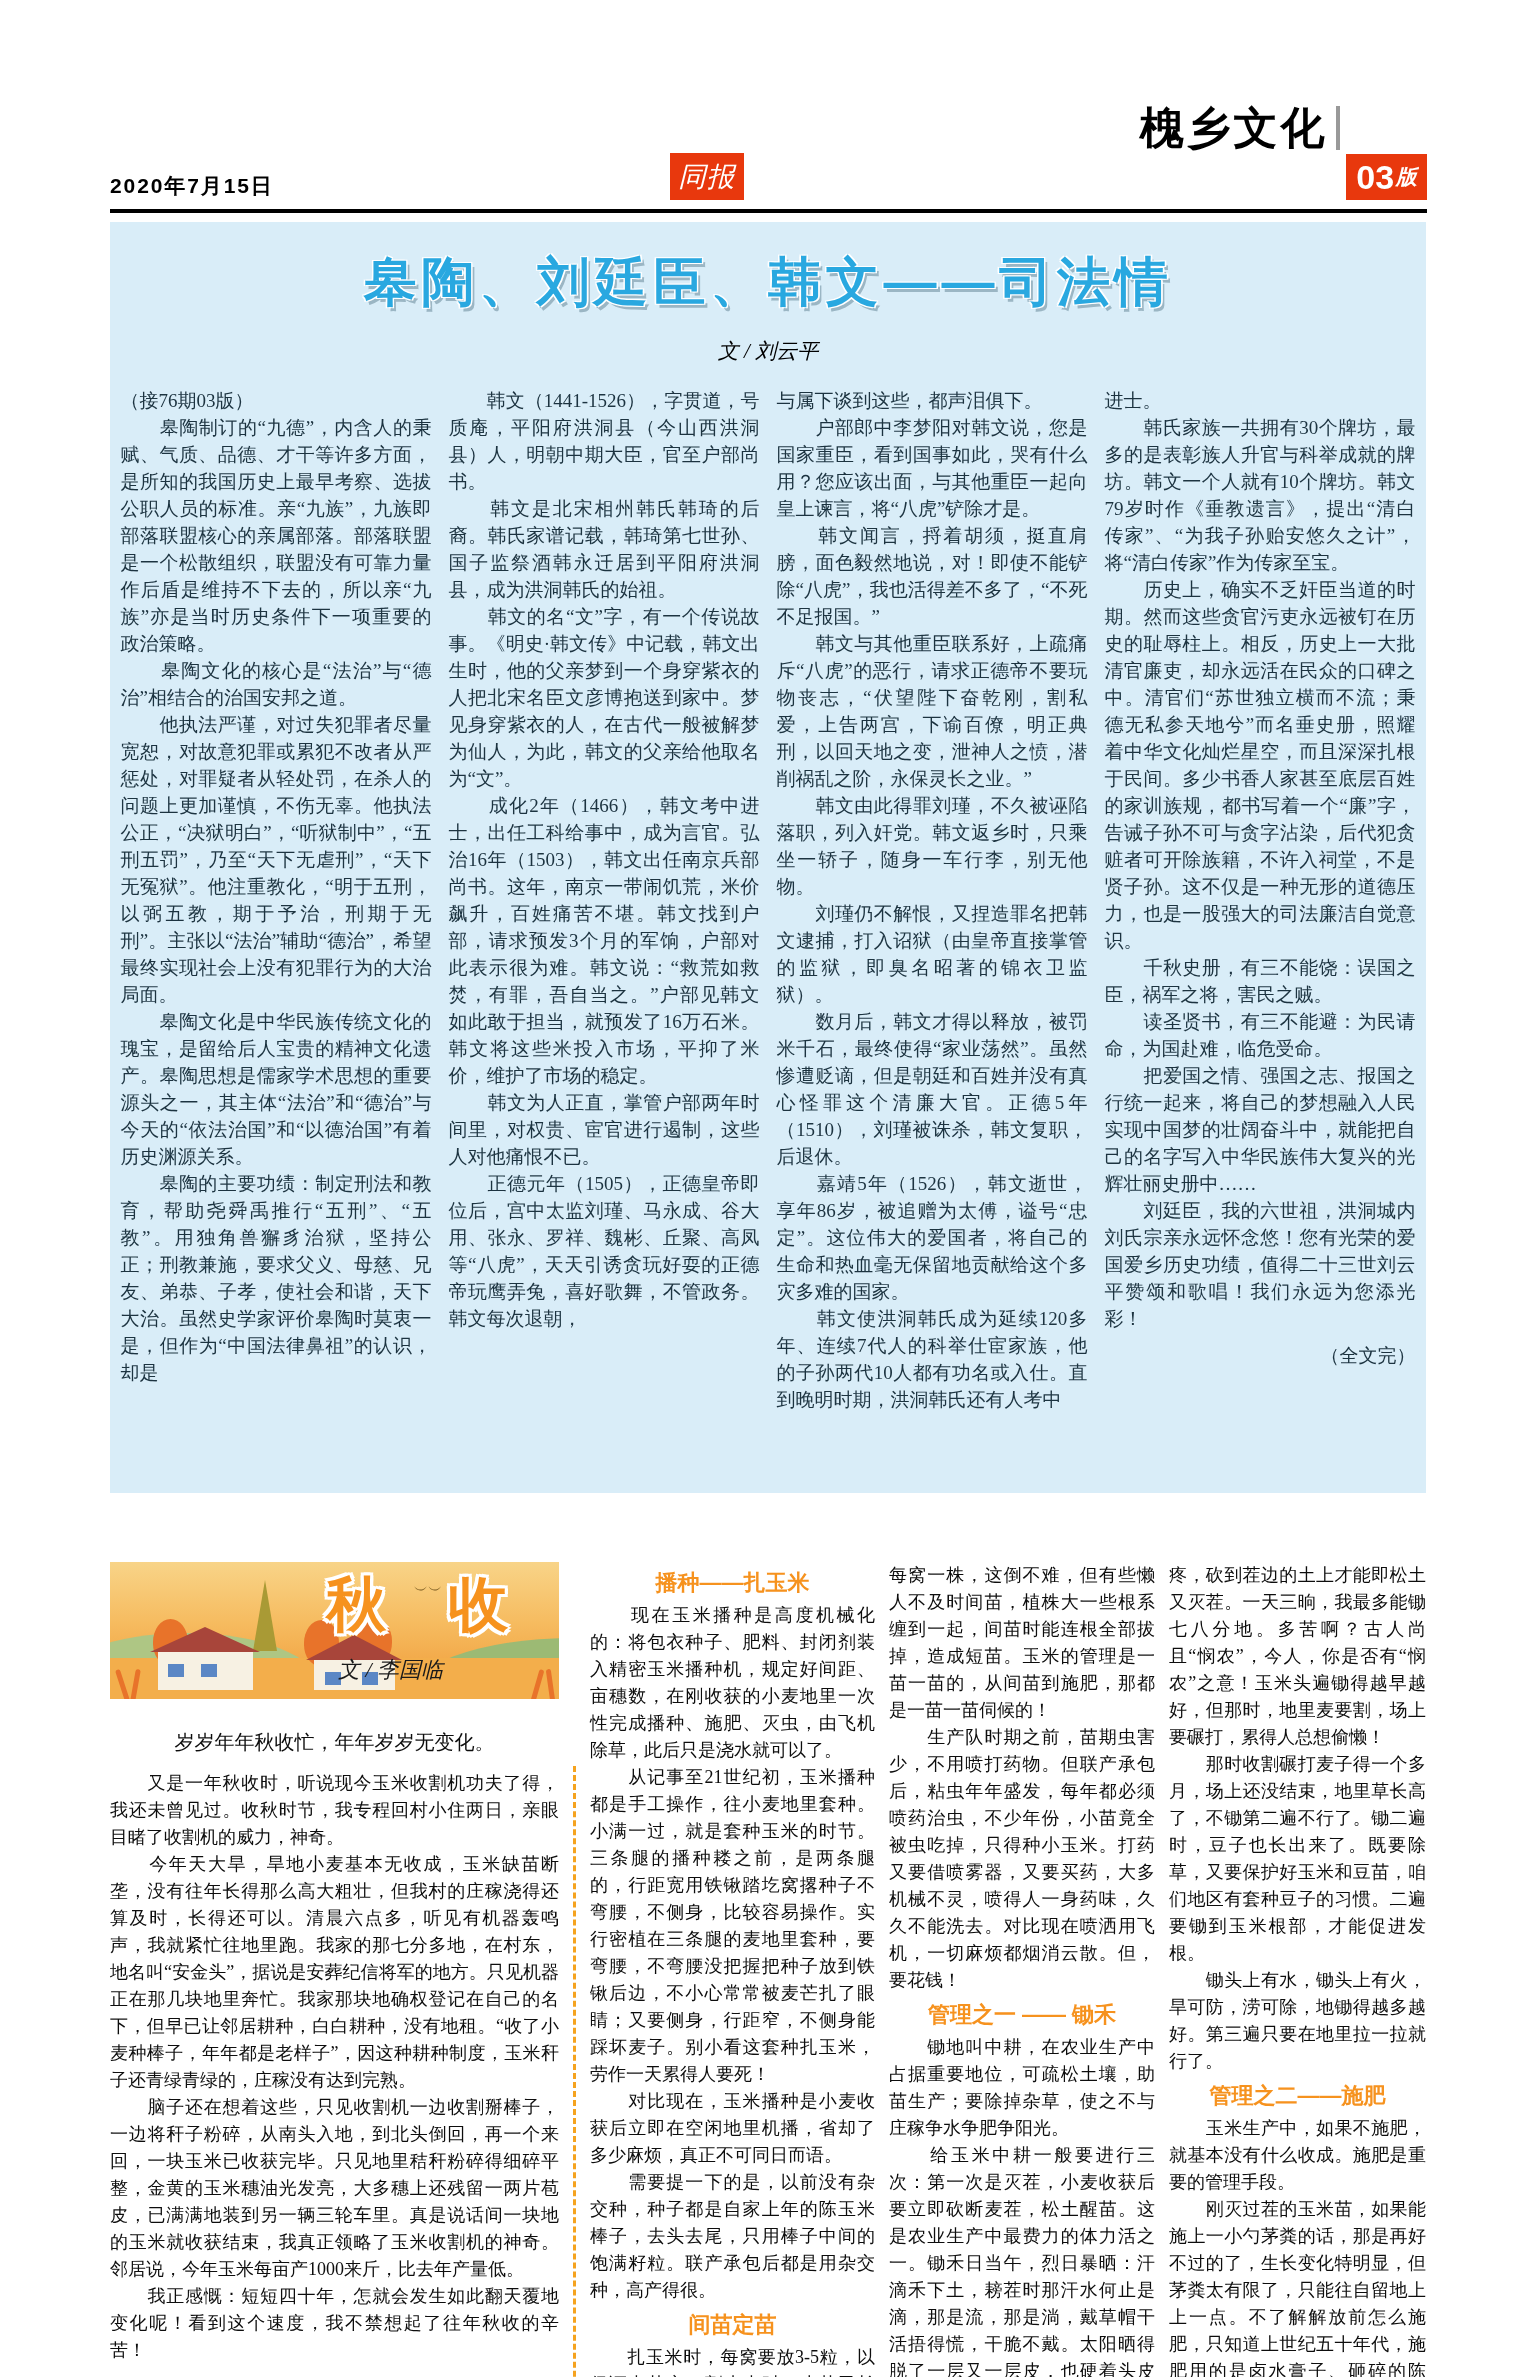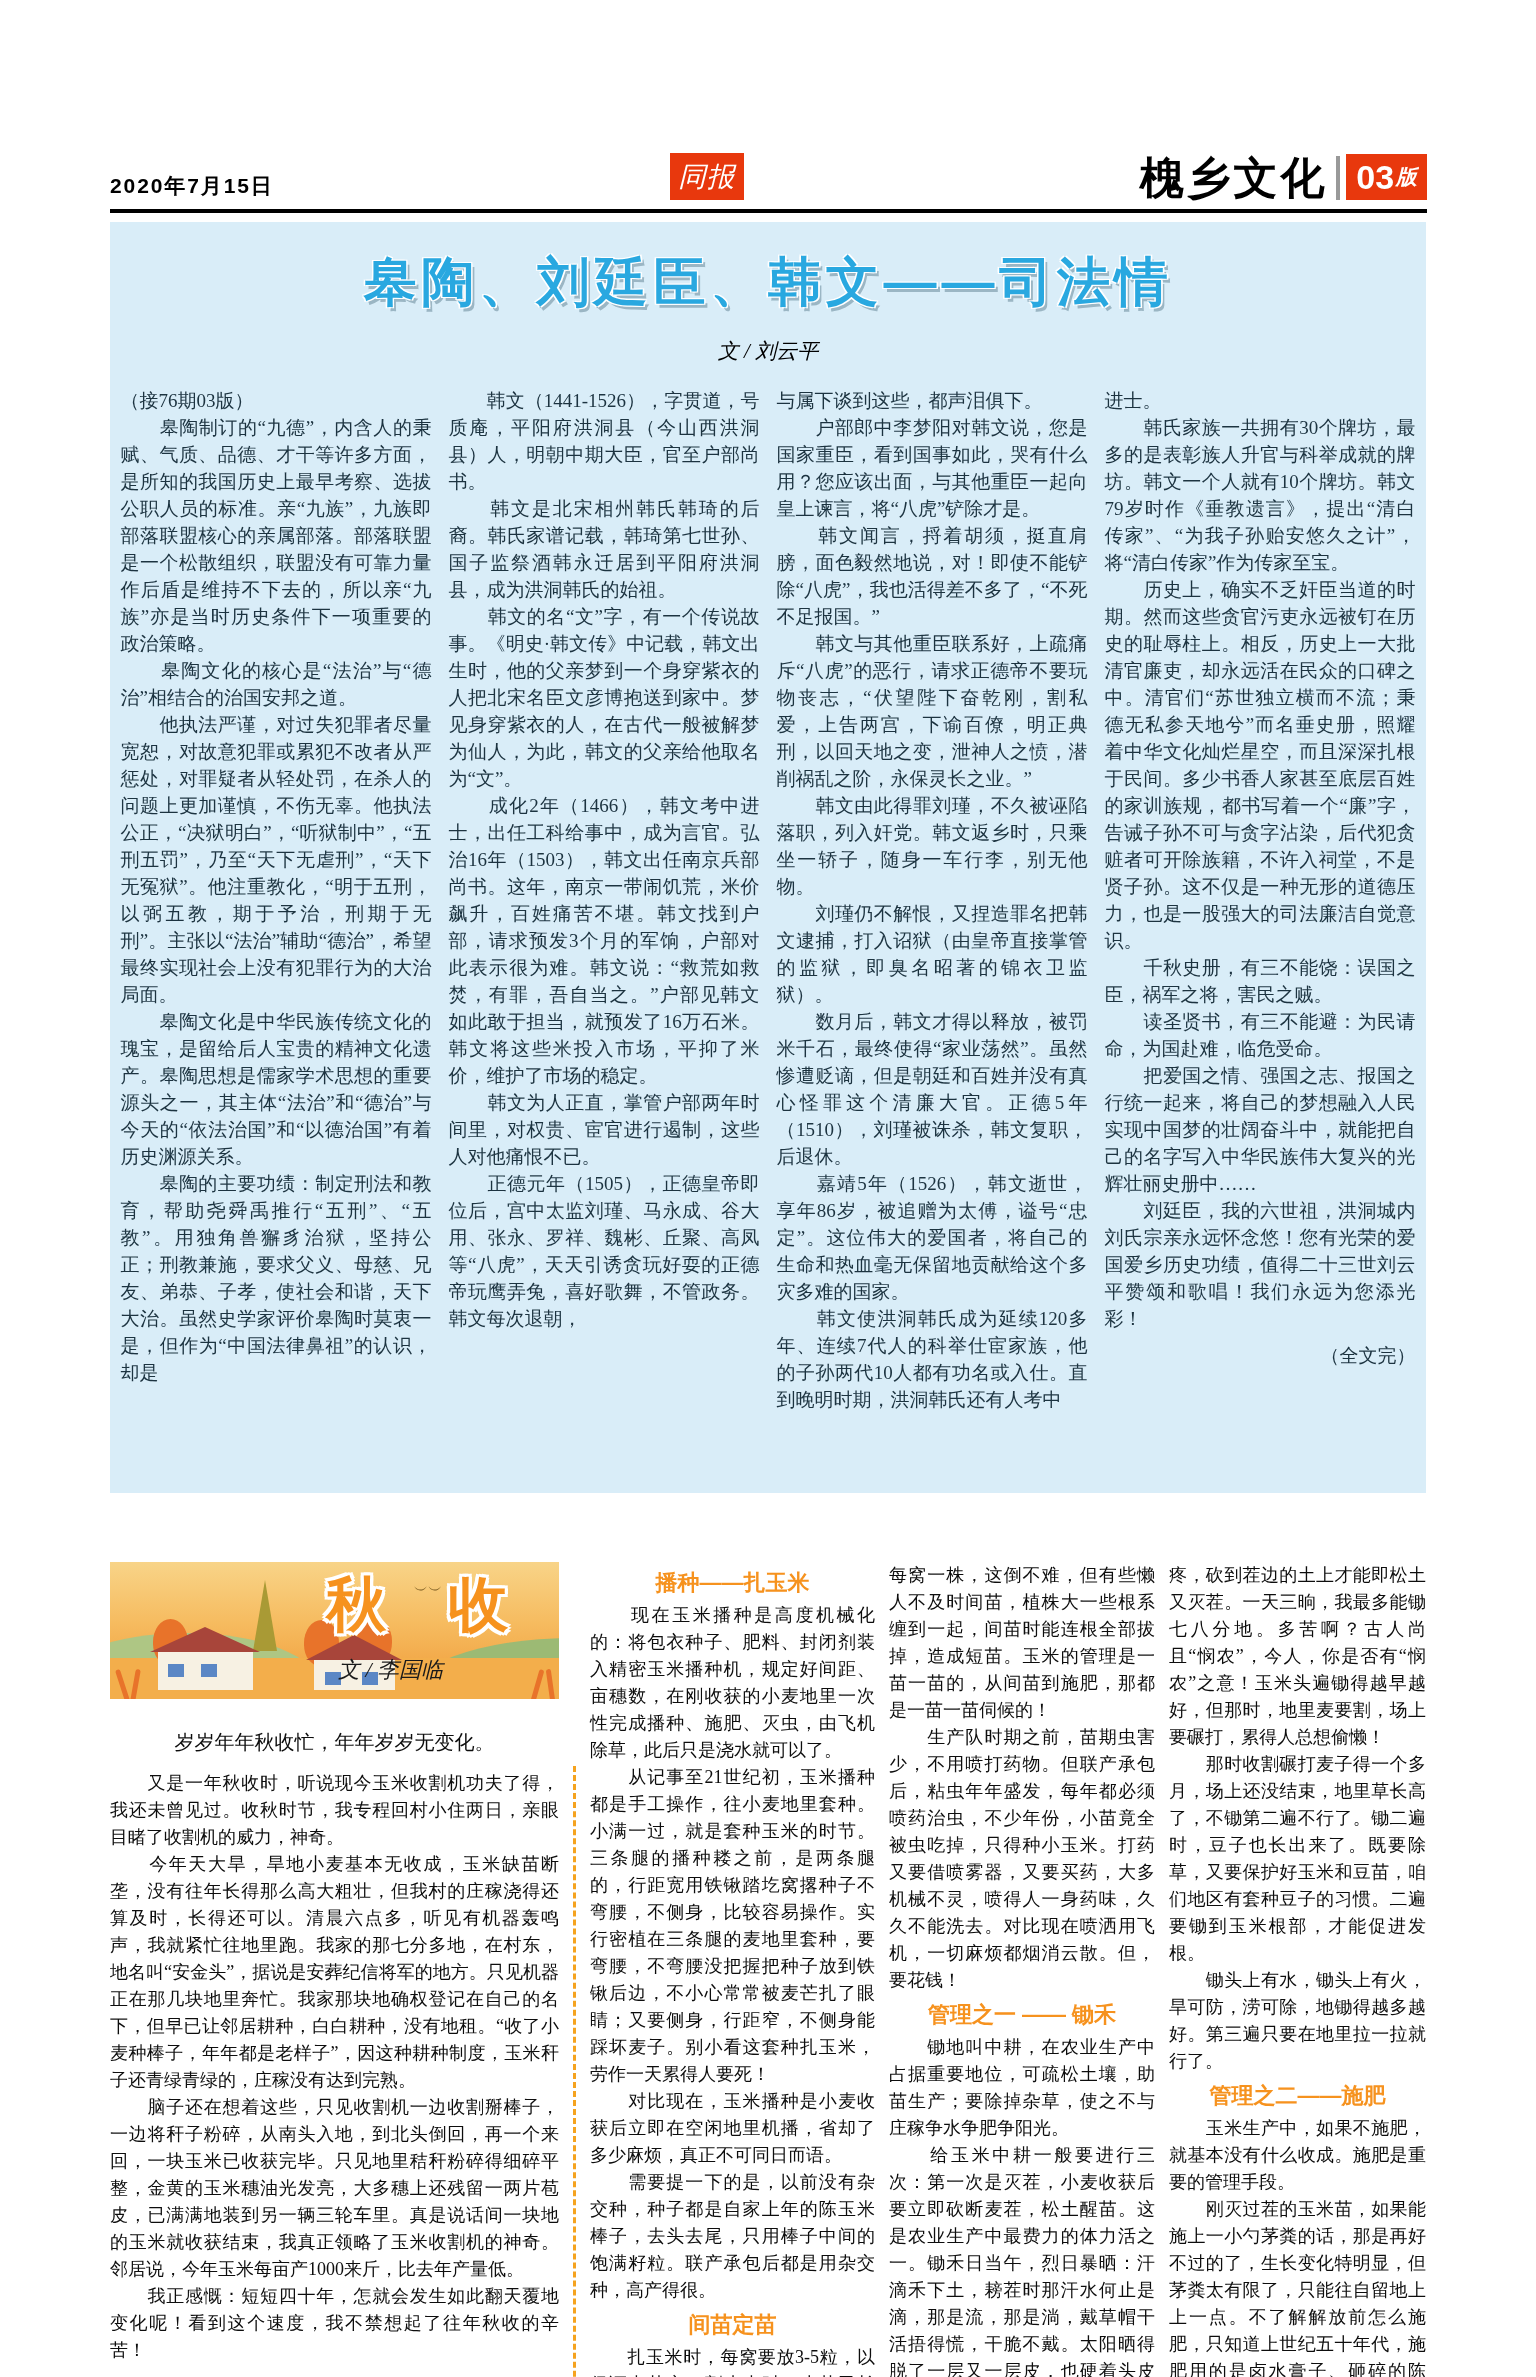--- a/index.html
+++ b/index.html
@@ -6,21 +6,21 @@
   .page{position:relative;width:1537px;height:2811px;background:#ffffff;overflow:hidden;
         font-family:"Liberation Serif","DejaVu Serif",serif;color:#111;}
   
   .header{display:flex;align-items:flex-end;justify-content:space-between;
           padding:143px 110px 0 110px;height:57px;}
   .hdate{font-family:"Liberation Sans","DejaVu Sans",sans-serif;font-weight:bold;
          font-size:21px;color:#000;letter-spacing:1.9px;}
   .masthead{background:#e8380d;color:#fff;width:74px;height:47px;display:flex;
             align-items:center;justify-content:center;font-size:27.6px;font-style:italic;
             font-family:"DejaVu Serif",serif;letter-spacing:1px;}
-  .hright{display:flex;align-items:flex-end;}
+  .hright{display:flex;align-items:flex-start;}
   .hsection{font-family:"Liberation Sans","DejaVu Sans",sans-serif;font-weight:bold;
             font-size:44px;color:#000;letter-spacing:2.9px;line-height:1;}
   .vbar{width:3.8px;height:44px;background:#999;margin:0 6.7px 0 8.6px;}
   .badge{background:#e8380d;color:#fff;height:46px;min-width:71px;display:flex;
          align-items:center;justify-content:center;padding:0 4.8px;
          font-family:"Liberation Sans","DejaVu Sans",sans-serif;font-weight:bold;margin-top:48px;}
   .badge .num{font-size:34px;line-height:1;}
   .badge .ban{font-size:21px;font-style:italic;margin-left:1.9px;}
   .rule{height:4.8px;background:#000;margin:8.6px 110px 0 110px;}
   

